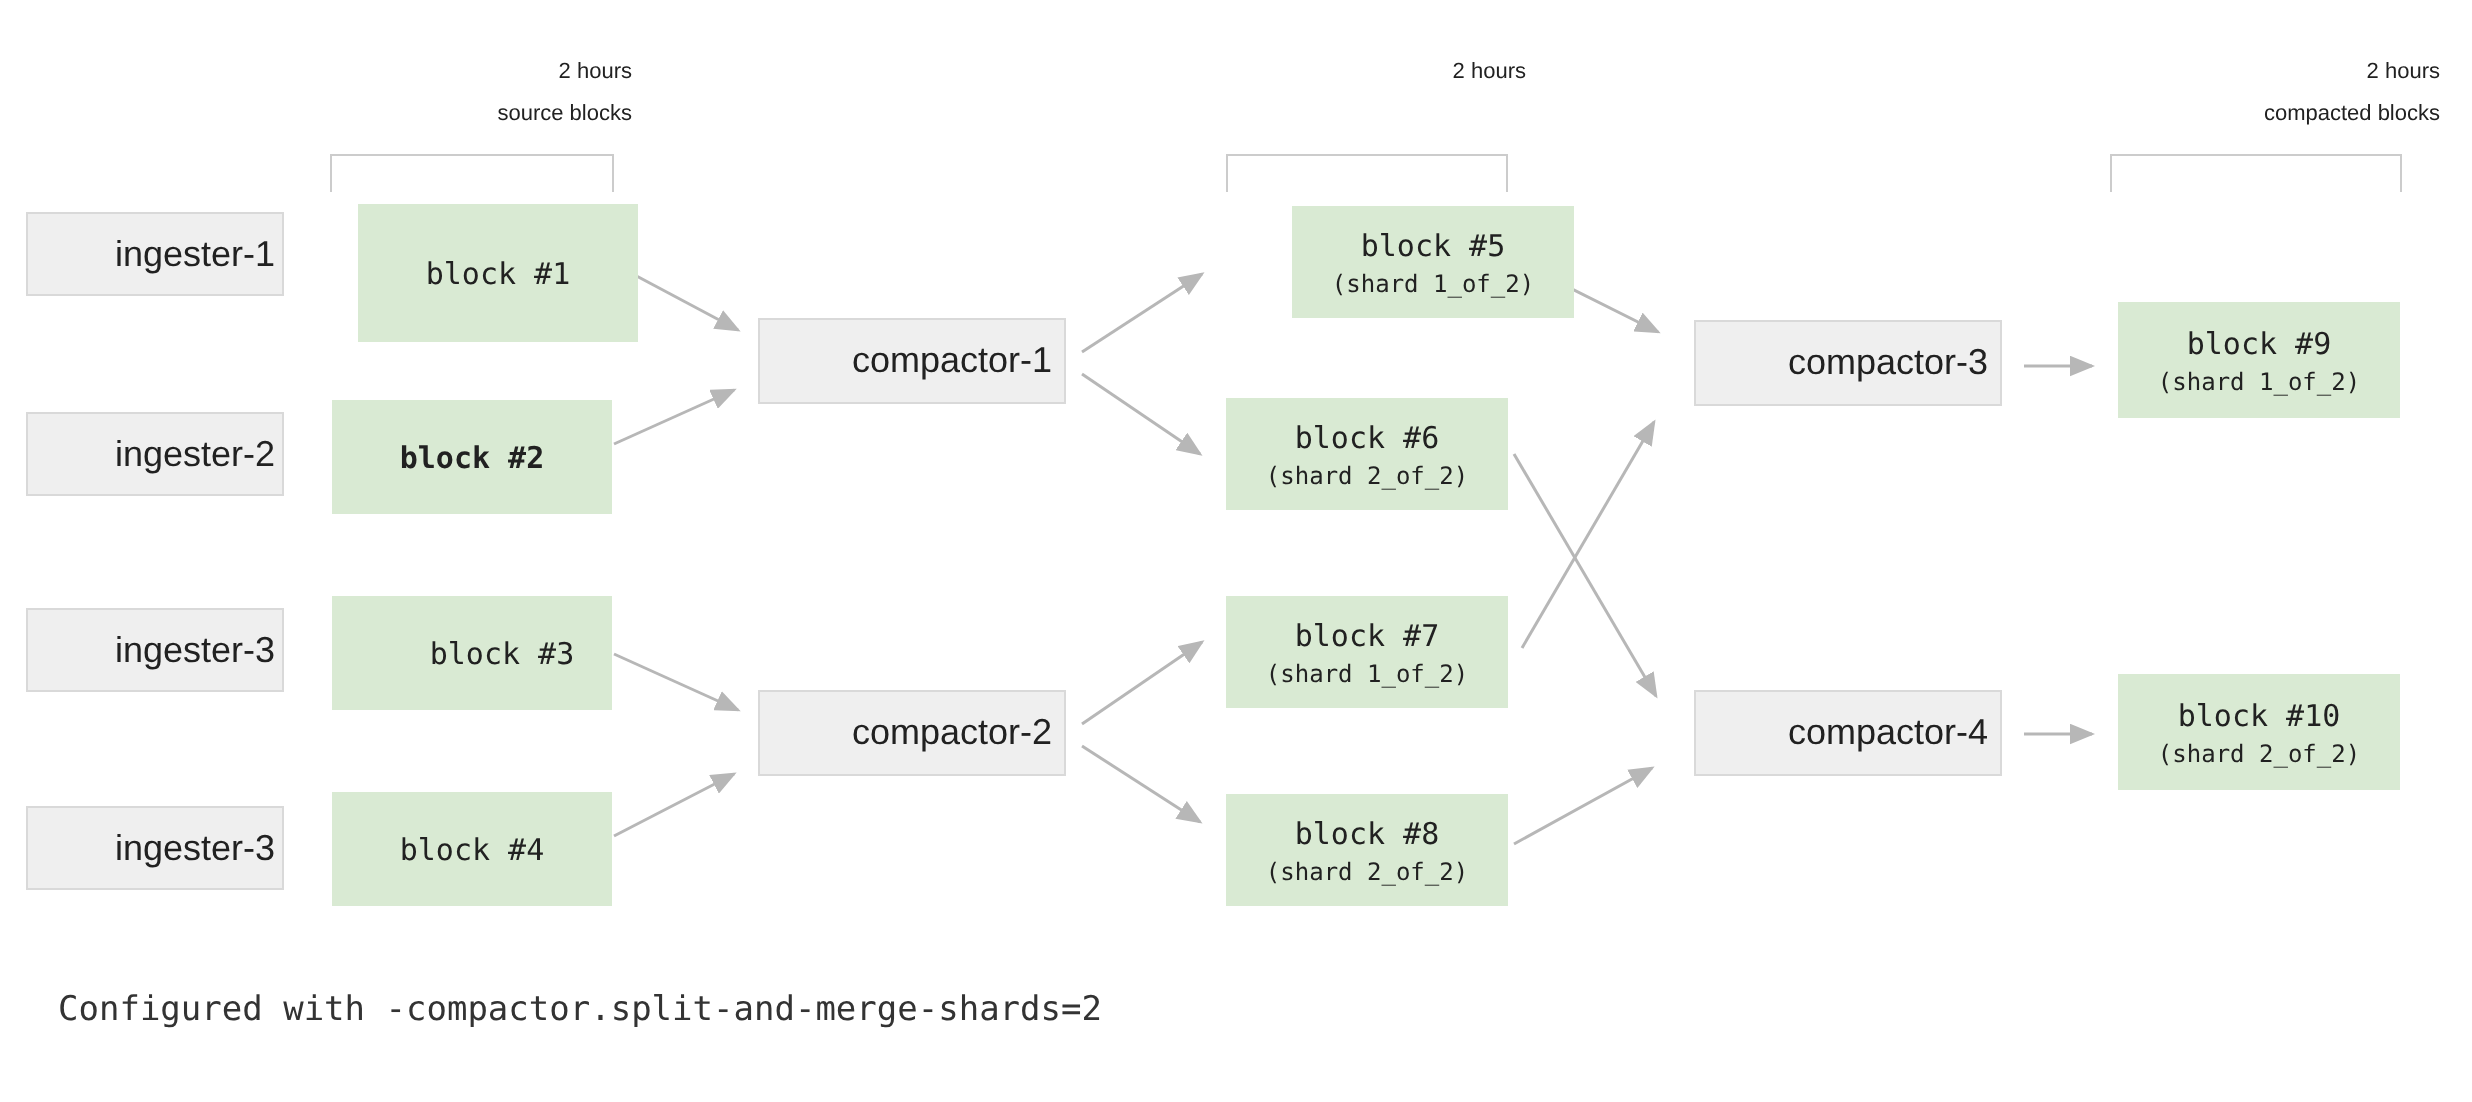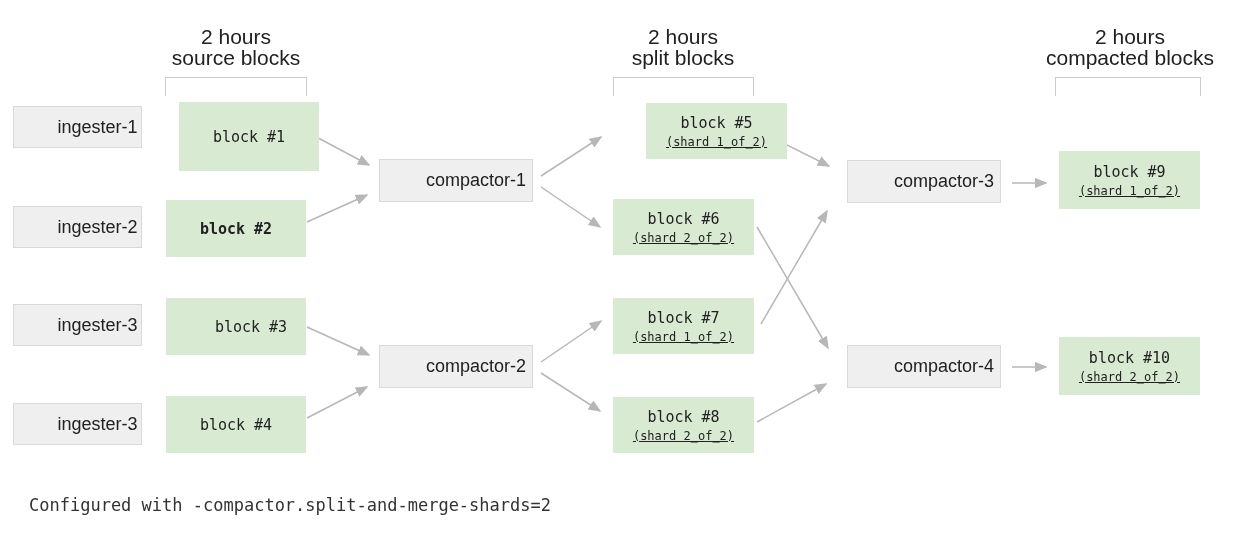--- a/index.html
+++ b/index.html
@@ -18,23 +18,23 @@
     font-size:18px;color:var(--text,#212121);padding-left:40px;
   }
   .block{
     position:absolute;box-sizing:border-box;
     background:var(--block_fill,#d9ead3);
     display:flex;flex-direction:column;align-items:center;justify-content:center;
     font-family:"DejaVu Sans Mono","Liberation Mono",monospace;
     color:var(--text,#212121);
   }
   .block-label{font-size:15px;}
-  .block-shard{font-size:12px;margin-top:3px;text-decoration:underline;}
+  .block-shard{font-size:12px;margin-top:3px;}
   .hdr{
-    position:absolute;text-align:center;font-size:21px;line-height:21px;
+    position:absolute;text-align:right;font-size:11px;line-height:21px;
     color:var(--text,#212121);
   }
   .bracket{
     position:absolute;box-sizing:border-box;height:19px;
     border:1px solid var(--bracket,#cccccc);border-bottom:none;
     background:transparent;
   }
   .caption{
     position:absolute;left:29px;top:495px;
     font-family:"DejaVu Sans Mono","Liberation Mono",monospace;
@@ -67,21 +67,20 @@
     <line x1="1012" y1="183" x2="1046" y2="183" marker-end="url(#ah)"></line>
     <line x1="1012" y1="367" x2="1046" y2="367" marker-end="url(#ah)"></line>
   </svg>
 
   <div class="hdr" style="left:156px;top:26px;width:160px;">
     <div>2 hours</div>
     <div>source blocks</div>
   </div>
   <div class="hdr" style="left:603px;top:26px;width:160px;">
     <div>2 hours</div>
-    <div>split blocks</div>
   </div>
   <div class="hdr" style="left:1040px;top:26px;width:180px;">
     <div>2 hours</div>
     <div>compacted blocks</div>
   </div>
 
   <div class="bracket" style="left:165px;top:77px;width:142px;"></div>
   <div class="bracket" style="left:613px;top:77px;width:141px;"></div>
   <div class="bracket" style="left:1055px;top:77px;width:146px;"></div>
 

